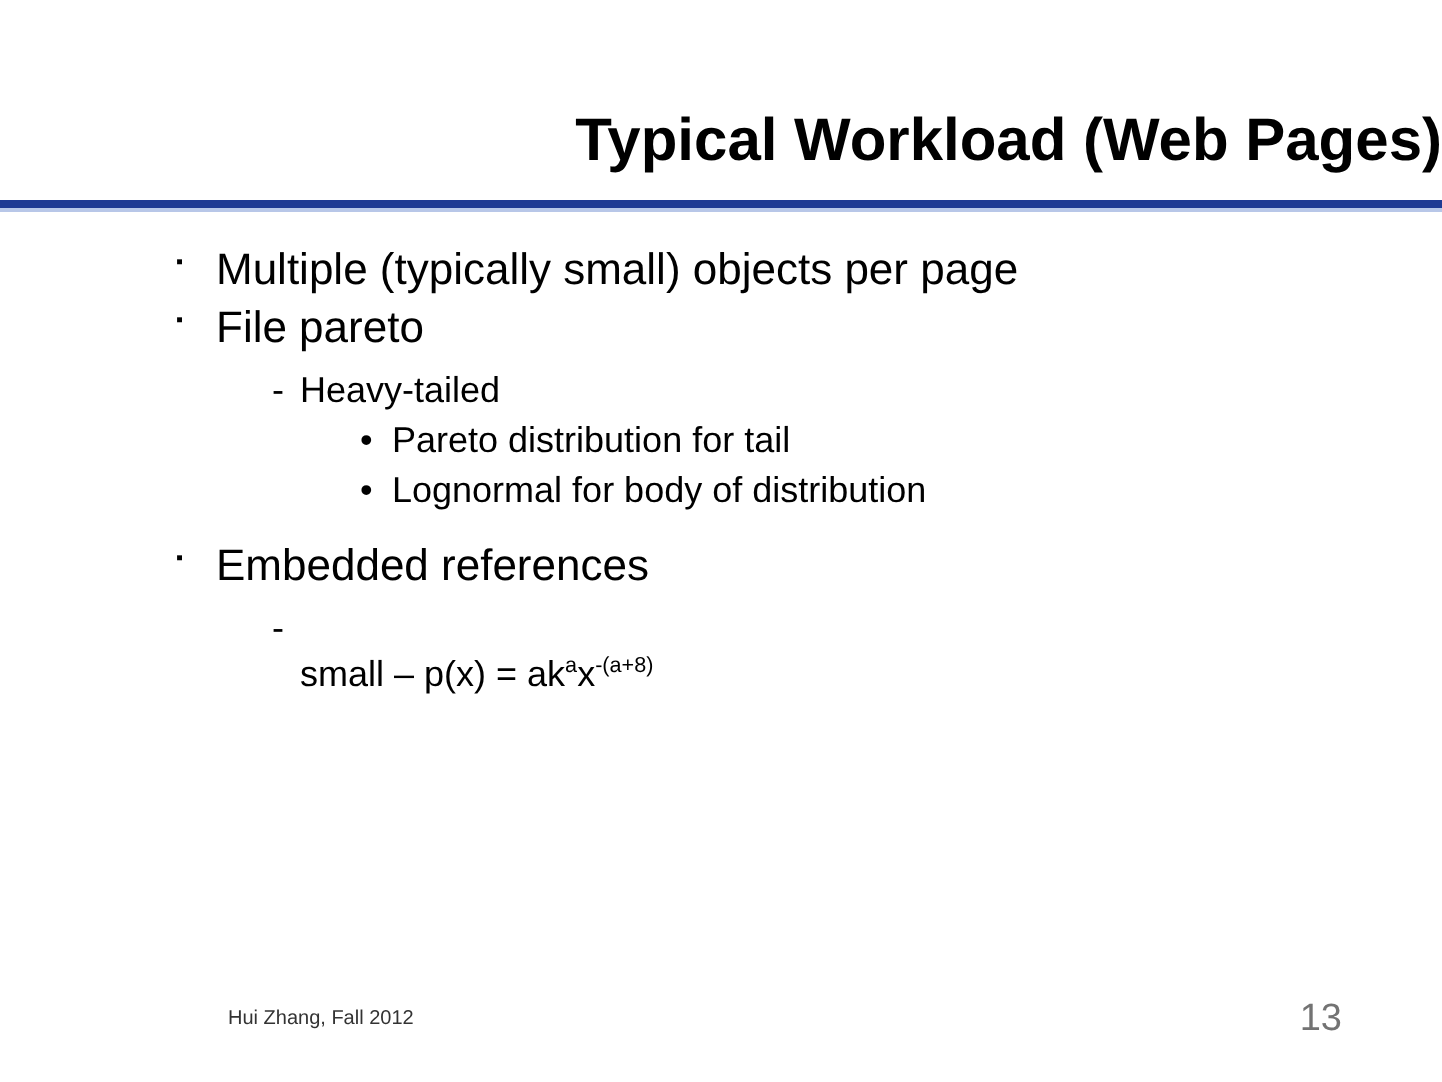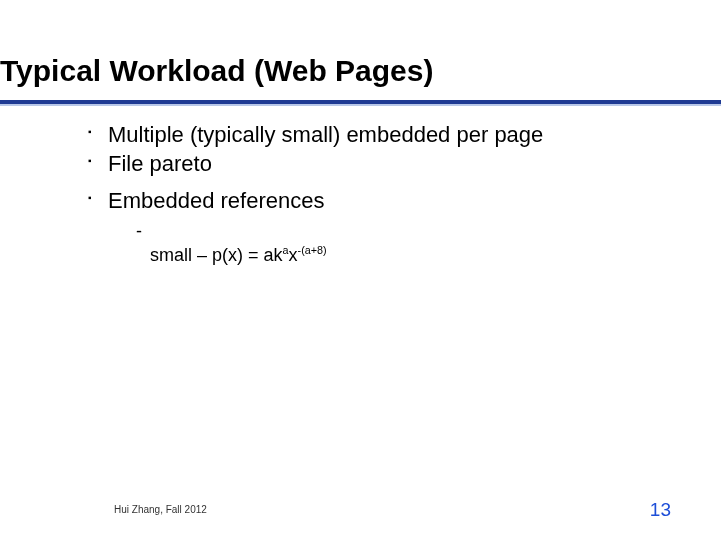--- a/index.html
+++ b/index.html
@@ -1,50 +1,63 @@
 <!DOCTYPE html>
 <html><head>
 <meta charset="utf-8">
 <style>
   * { margin: 0; padding: 0; box-sizing: border-box; }
   html, body { width: 721px; height: 541px; background: #fff; font-family: Arial, Helvetica, sans-serif; color: #000; }
   .slide { position: relative; width: 721px; height: 541px; }
-  .title { font-size: 30px; font-weight: bold; text-align: left; padding-top: 54px; padding-bottom: 12px; }
+  .title { font-size: 30px; font-weight: bold; text-align: right; padding-top: 54px; padding-bottom: 12px; }
   .rule-dark { height: 4px; background: #1f3a93; width: 100%; }
   .rule-light { height: 2px; background: #b8c7e8; width: 100%; }
   .content { padding: 16px 36px 0 88px; }
   .lvl1 { list-style: none; }
   .lvl1 > li { position: relative; font-size: 22px; line-height: 1.22; margin-bottom: 2px; padding-left: 20px; }
   .lvl1 > li::before { content: "▪"; position: absolute; left: 0; top: 4px; font-size: 10px; color: #000; }
   .lvl2 { list-style: none; padding-left: 28px; margin-top: 6px; }
   .lvl2 > li { position: relative; font-size: 18px; line-height: 1.3; margin-bottom: 2px; padding-left: 14px; }
   .lvl2 > li::before { content: "-"; position: absolute; left: 0; top: 0; }
   .lvl3 { list-style: none; padding-left: 30px; margin-top: 2px; }
   .lvl3 > li { position: relative; font-size: 18px; line-height: 1.3; margin-bottom: 2px; padding-left: 16px; }
   .lvl3 > li::before { content: "•"; position: absolute; left: 0; top: 0; }
   .gap { height: 8px; }
   .footer-left { position: absolute; left: 78px; bottom: 26px; font-size: 10px; color: #333; margin-left: 36px; }
-  .footer-right { position: absolute; right: 50px; bottom: 20px; font-size: 19px; color: #1d4ed8; }
+  .footer-right { position: absolute; right: 50px; bottom: 20px; font-size: 19px; color: #737373; }
   sup { font-size: 0.6em; vertical-align: super; line-height: 0; }
 </style>
 </head>
 <body>
 
 <div class="slide">
   <div class="title">Typical Workload (Web Pages)</div>
   <div class="rule-dark"></div>
   <div class="rule-light"></div>
 
   <div class="content">
     <ul class="lvl1">
       <li>
-        <span>Multiple (typically small) embedded per page</span>
+        <span>Multiple (typically small) objects per page</span>
       </li>
       <li>
         <span>File pareto</span>
+        <ul class="lvl2">
+          <li>
+            <span>Heavy-tailed</span>
+            <ul class="lvl3">
+              <li>
+                <span>Pareto distribution for tail</span>
+              </li>
+              <li>
+                <span>Lognormal for body of distribution</span>
+              </li>
+            </ul>
+          </li>
+        </ul>
         <div class="gap"></div>
       </li>
       <li>
         <span>Embedded references</span>
         <ul class="lvl2">
           <li>
             <br>
             <span>small – p(x) = ak</span><sup>a</sup><span>x</span><sup>-(a+8)</sup>
           </li>
         </ul>

